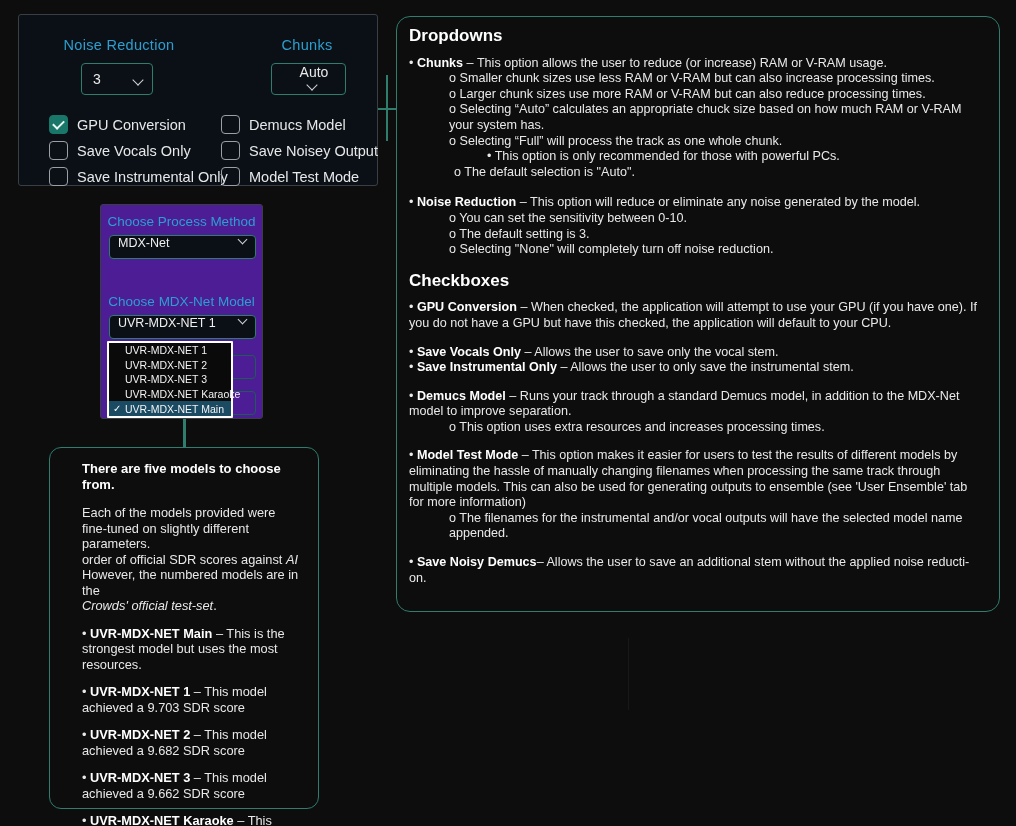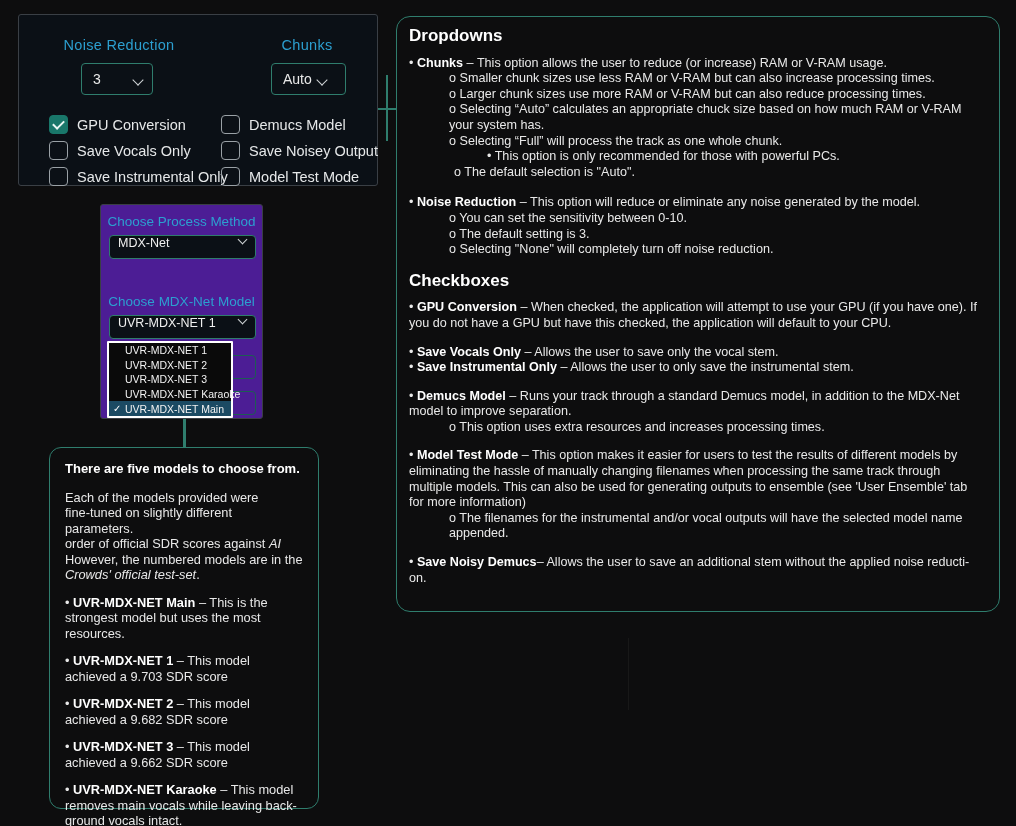--- a/index.html
+++ b/index.html
@@ -46,21 +46,21 @@
   .drop .caret{
     margin-left:auto;margin-right:9px;display:inline-block;
     width:9px;height:9px;position:relative;
   }
   .drop .caret::before{
     content:"";position:absolute;left:0;top:1px;width:7px;height:7px;
     border-right:1.6px solid #cfd3d6;border-bottom:1.6px solid #cfd3d6;
     transform:rotate(45deg);
   }
   #drop-chunks .caret{margin-left:6px;}
-  #drop-chunks{width:75px;}
+  #drop-chunks{width:75px;flex-direction:column;}
 
   .cbrow{position:absolute;display:flex;align-items:center;}
   .cbox{
     width:19px;height:19px;border:1.6px solid #9aa1a6;border-radius:4px;
     box-sizing:border-box;background:transparent;flex:0 0 auto;
     display:flex;align-items:center;justify-content:center;
   }
   .cbox.checked{background:#19776a;border-color:#19776a;}
   .cbox.checked::after{
     content:"";width:9px;height:5px;border-left:2px solid #eaf6f3;
@@ -125,21 +125,21 @@
   
   .conn{position:absolute;background:#2f7d6d;}
   #conn-h{left:378px;top:108px;width:22px;height:2px;}
   #conn-v{left:386px;top:75px;width:2px;height:66px;}
   #conn-model{left:183px;top:418px;width:3px;height:30px;}
 
   
   #model-info-panel{
     position:absolute;left:49px;top:447px;width:270px;height:362px;
     background:#0d0d0e;border:1.5px solid #2f7d6d;border-radius:12px;
-    box-sizing:border-box;padding:13px 15px 0 15px;
+    box-sizing:border-box;padding:13px 15px 0 32px;
     color:#e8e8e8;font-size:12.8px;line-height:15.5px;
   }
   #model-info-panel .hd{font-weight:bold;font-size:13px;color:#ffffff;}
   #model-info-panel p{margin:0 0 0 0;}
   #model-info-panel .gap{height:13px;}
   #model-info-panel .gap-s{height:12px;}
   #model-info-panel b{color:#ffffff;}
   #model-info-panel i{font-style:italic;}
 
   

